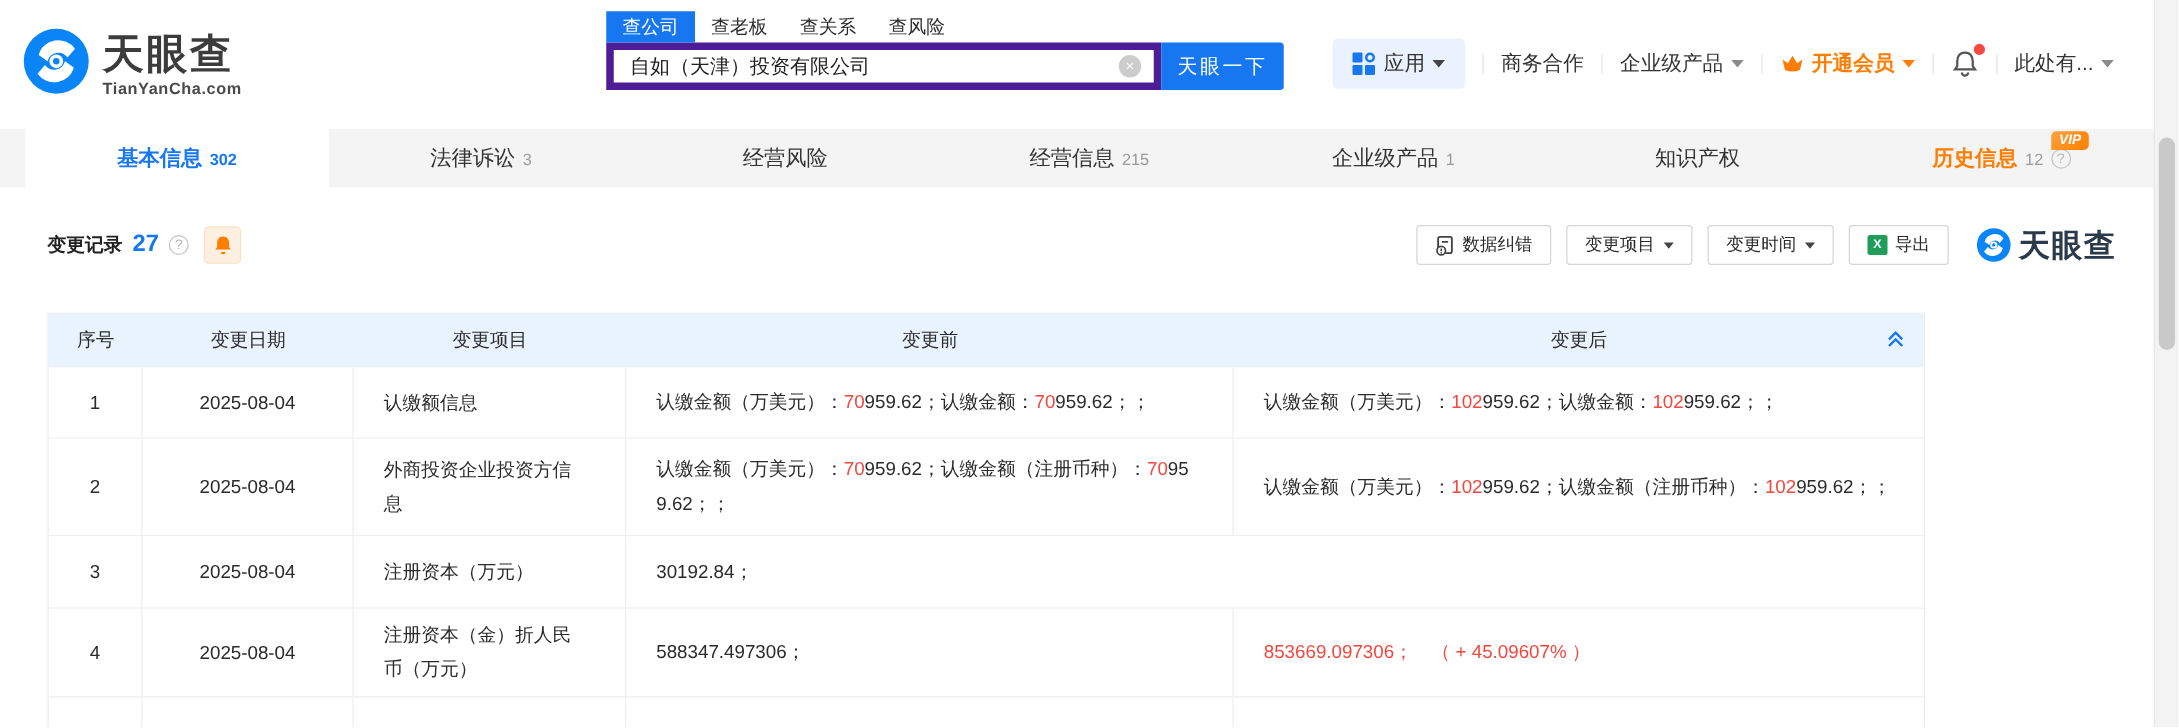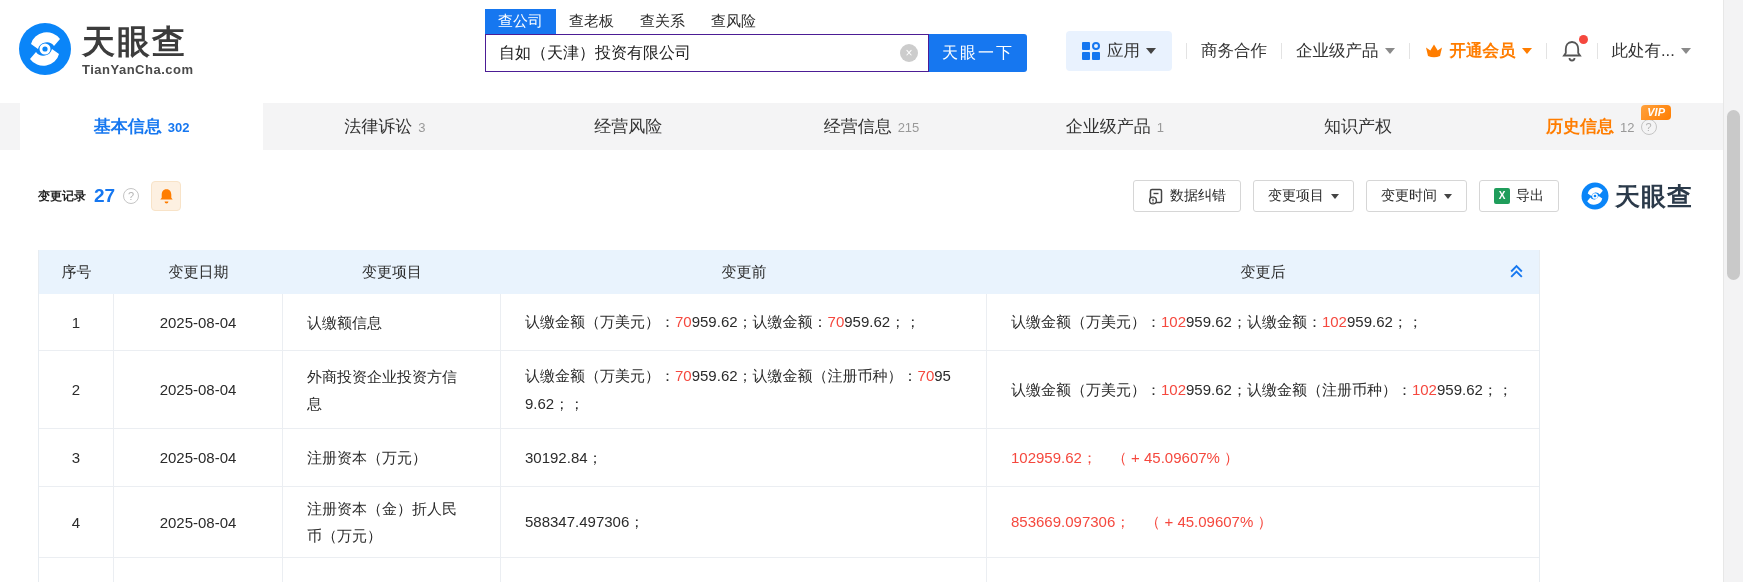--- a/index.html
+++ b/index.html
@@ -18,21 +18,21 @@
   .logo-title { font-size:33px; font-weight:bold; color:#3c3c3c; letter-spacing:2px; line-height:34px; }
   .logo-sub { font-size:13px; color:#4a4a4a; font-weight:bold; letter-spacing:0.5px; margin-top:3px; }
   .promo { position:absolute; left:198px; top:22px; width:270px; height:57px; background:#e03c3c; color:#fff; padding:6px 12px; }
   .promo-l1 { font-size:15px; letter-spacing:4.5px; line-height:23px; white-space:nowrap; }
   .promo-l2 { font-size:14.5px; line-height:22px; white-space:nowrap; }
 
   .search-wrap { position:absolute; left:485px; top:9px; width:444px; }
   .search-tabs { display:flex; height:25px; align-items:flex-end; }
   .stab { font-size:15px; color:#2b2b2b; margin-right:26px; padding:3px 0; cursor:pointer; }
   .stab.active { background:#1677f0; color:#fff; padding:3px 13px; margin-right:13px; }
-  .search-box { display:flex; align-items:center; height:38px; border:1px solid #4c1d95; background:#fff; }
+  .search-box { display:flex; align-items:center; height:38px; border:6px solid #4c1d95; background:#fff; }
   .search-input { flex:1; border:none; outline:none; font-size:16px; color:#222; padding:0 8px 0 13px; font-family:inherit; background:transparent; }
   .clear-ic { width:18px; height:18px; border-radius:50%; background:#ccc; color:#fff; font-size:12px; line-height:18px; text-align:center; margin-right:10px; cursor:pointer; flex:none; }
   .tyc-btn { position:absolute; left:929px; top:9px; margin-top:25px; width:98px; height:38px; background:#1677f0; color:#fff; font-size:16px; border:none; letter-spacing:2px; border-radius:0 3px 3px 0; cursor:pointer; font-family:inherit; }
 
   .topnav { position:absolute; left:1066px; top:31px; height:40px; display:flex; align-items:center; }
   .apps-box { display:flex; align-items:center; background:#e9f2fe; border-radius:4px; height:40px; padding:0 16px; cursor:pointer; }
   .apps-grid { display:grid; grid-template-columns:8px 8px; grid-template-rows:8px 8px; gap:2px; margin-right:7px; }
   .apps-grid i { background:#1677f0; border-radius:1px; }
   .apps-grid i.ring { background:transparent; border:2px solid #1677f0; border-radius:50%; }
   .nav-item { display:flex; align-items:center; font-size:16.5px; color:#333; cursor:pointer; white-space:nowrap; }
@@ -52,21 +52,21 @@
   .tab.active { background:#fff; color:#1677f0; font-weight:bold; }
   .tab.active .cnt { color:#1677f0; font-weight:bold; }
   .tab.vip-tab { color:#ff7d00; font-weight:bold; }
   .tab.vip-tab .cnt { font-weight:normal; }
   .help-ic { width:16px; height:16px; border:1px solid #c5c5c5; border-radius:50%; color:#b5b5b5; font-size:11px; line-height:15px; text-align:center; margin-left:6px; font-weight:normal; }
   .vip-badge { position:absolute; top:2px; right:52px; background:linear-gradient(135deg,#ffa23e,#ff7d00); color:#fff; font-size:11px; font-style:italic; font-weight:bold; padding:1px 6px 2px; border-radius:4px 4px 4px 0; }
 
   
   .content { padding-left:38px; width:1723px; }
   .sec-head { margin-top:30px; height:32px; display:flex; align-items:center; }
-  .sec-title { font-size:12px; font-weight:bold; color:#222; }
+  .sec-title { font-size:15px; font-weight:bold; color:#222; }
   .sec-count { font-size:19px; font-weight:bold; color:#1677f0; margin-left:8px; }
   .sec-head .help-ic { margin-left:8px; }
   .sec-bell { width:30px; height:30px; background:#fdf0e1; border:1px solid #f8e3c8; border-radius:4px; margin-left:12px; display:flex; align-items:center; justify-content:center; cursor:pointer; }
   .sec-right { margin-left:auto; display:flex; align-items:center; margin-right:30px; }
   .btn { display:flex; align-items:center; height:32px; padding:0 14px; border:1px solid #d6d6d6; border-radius:3px; background:#fff; font-size:14px; color:#2b2b2b; margin-left:12px; cursor:pointer; white-space:nowrap; }
   .btn svg, .btn .xls { margin-right:6px; }
   .btn .caret { border-left-width:4px; border-right-width:4px; border-top-width:5px; margin-left:7px; }
   .xls { width:16px; height:16px; background:#1f9d5b; border-radius:2px; color:#fff; font-size:10px; font-weight:bold; text-align:center; line-height:16px; }
   .watermark { display:flex; align-items:center; margin-left:22px; }
   .wm-txt { font-size:25px; font-weight:bold; color:#2b3a4a; letter-spacing:1px; margin-left:6px; }
@@ -291,23 +291,20 @@
               <div class="seg-text"><span>认缴金额（万美元）：</span><span class="red">102</span><span>959.62；认缴金额（注册币种）：</span><span class="red">102</span><span>959.62；；</span></div>
             </div>
           </div>
           <div class="trow">
             <div class="td td-no">3</div>
             <div class="td td-date">2025-08-04</div>
             <div class="td td-item">注册资本（万元）</div>
             <div class="td td-seg">
               <div class="seg-text"><span>30192.84；</span></div>
             </div>
-            <div class="td td-seg">
-              <div class="seg-text"><span class="red">102959.62；</span><span class="red">　（ + 45.09607% ）</span></div>
-            </div>
           </div>
           <div class="trow">
             <div class="td td-no">4</div>
             <div class="td td-date">2025-08-04</div>
             <div class="td td-item">注册资本（金）折人民币（万元）</div>
             <div class="td td-seg">
               <div class="seg-text"><span>588347.497306；</span></div>
             </div>
             <div class="td td-seg">
               <div class="seg-text"><span class="red">853669.097306；</span><span class="red">　（ + 45.09607% ）</span></div>

